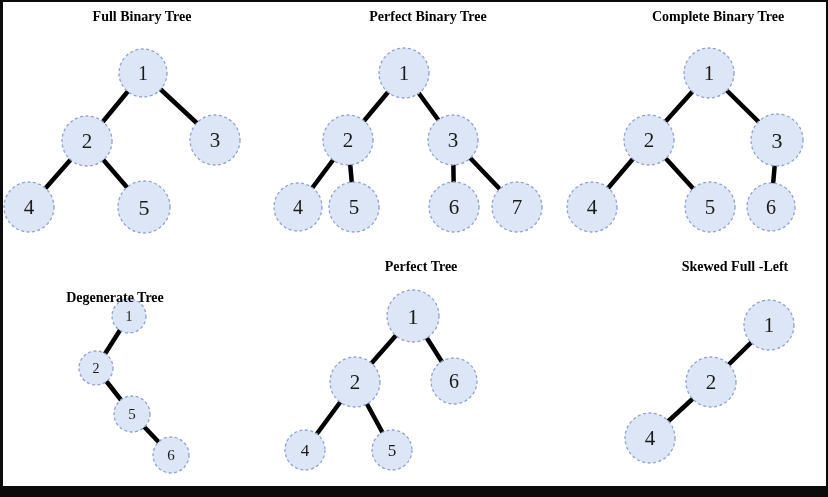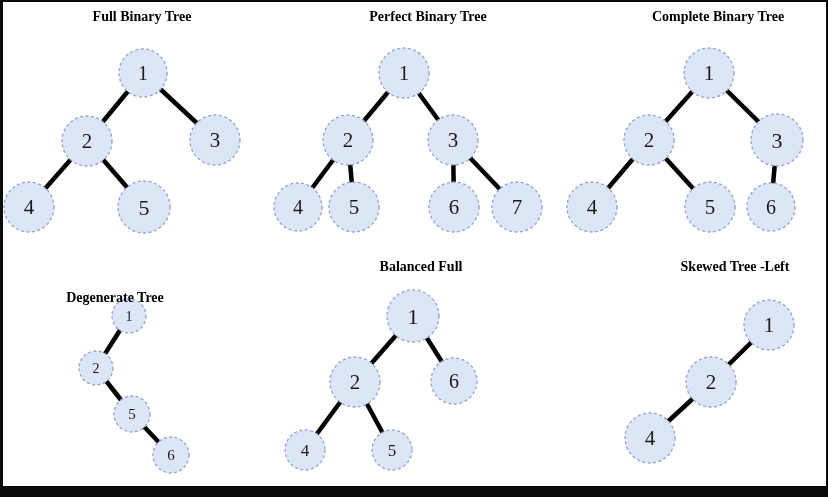--- a/index.html
+++ b/index.html
@@ -143,20 +143,20 @@
         <text x="711" y="389.35" text-anchor="middle" font-size="21" class="node-label">2</text>
         <circle cx="650" cy="438" r="25" fill="#dce6f6" stroke="#8fa3cd" stroke-width="1.3" stroke-dasharray="3 2.5"></circle>
         <text x="650" y="445.35" text-anchor="middle" font-size="21" class="node-label">4</text>
       </g>
     </svg>
 
   <div class="tree-title" id="title-0">Full Binary Tree</div>
   <div class="tree-title" id="title-2">Complete Binary Tree</div>
   <div class="tree-title" id="title-1">Perfect Binary Tree</div>
   <div class="tree-title" id="title-3">Degenerate Tree</div>
-  <div class="tree-title" id="title-4">Balanced Full</div>
-  <div class="tree-title" id="title-5">Skewed Tree -Left</div>
+  <div class="tree-title" id="title-4">Perfect Tree</div>
+  <div class="tree-title" id="title-5">Skewed Full -Left</div>
 
   <div class="frame-border" id="border-top"></div>
   <div class="frame-border" id="border-left"></div>
   <div class="frame-border" id="border-right"></div>
   <div class="frame-border" id="border-bottom"></div>
 </div>
 
 </body></html>

